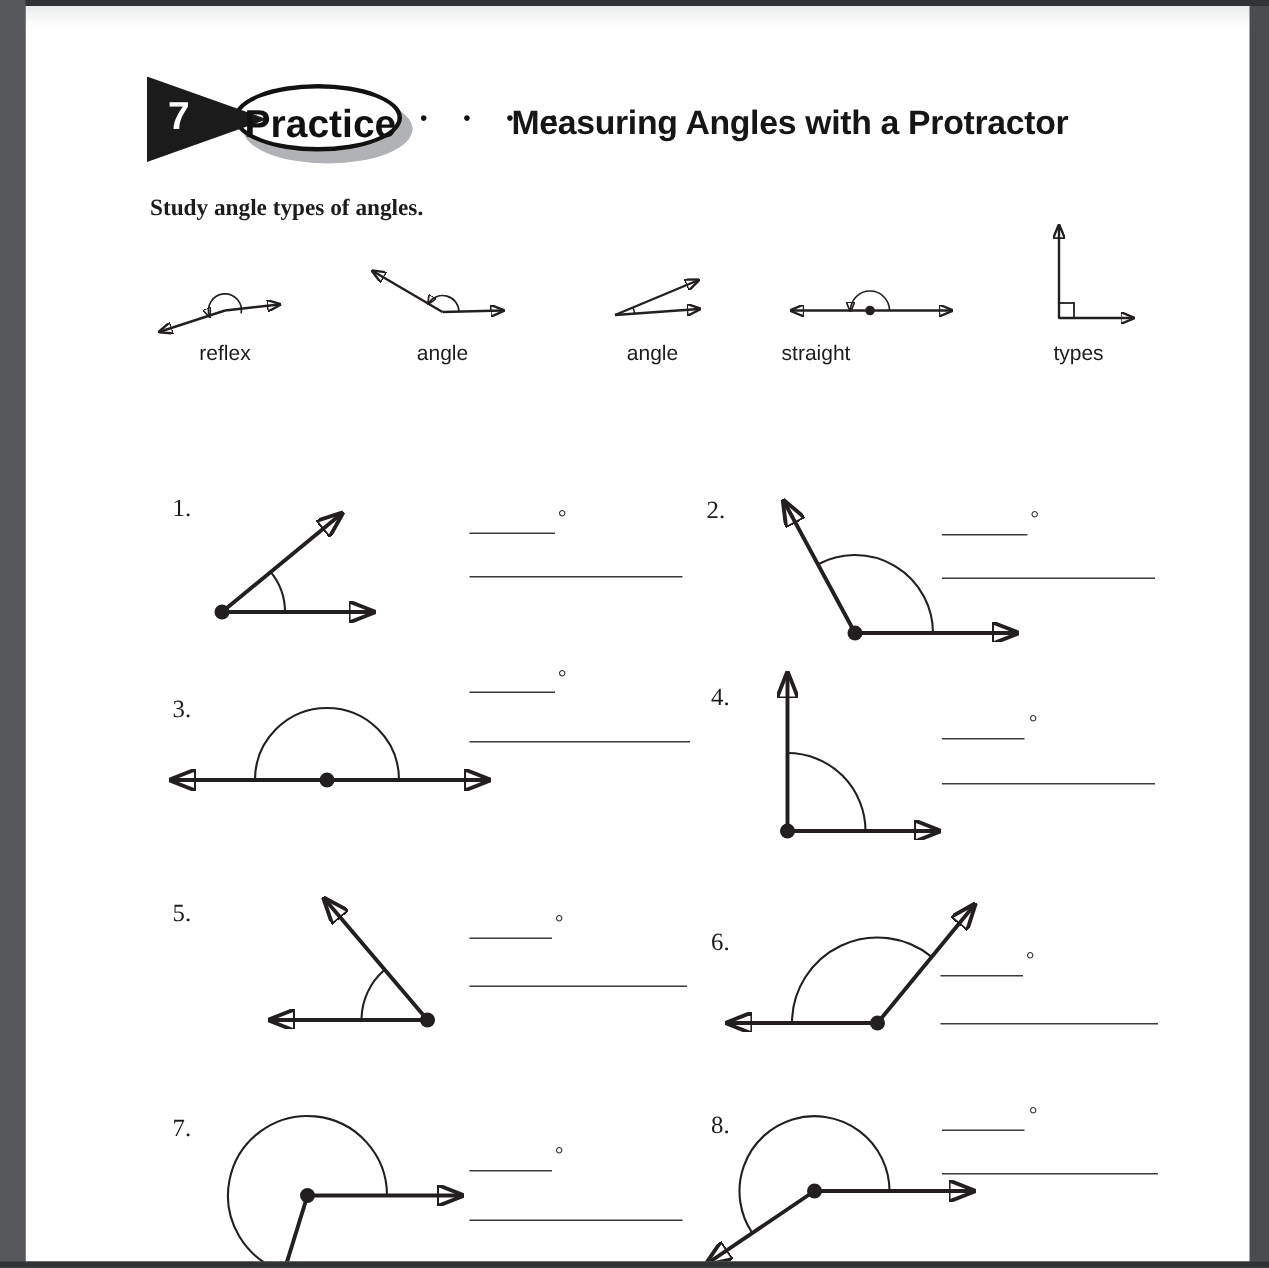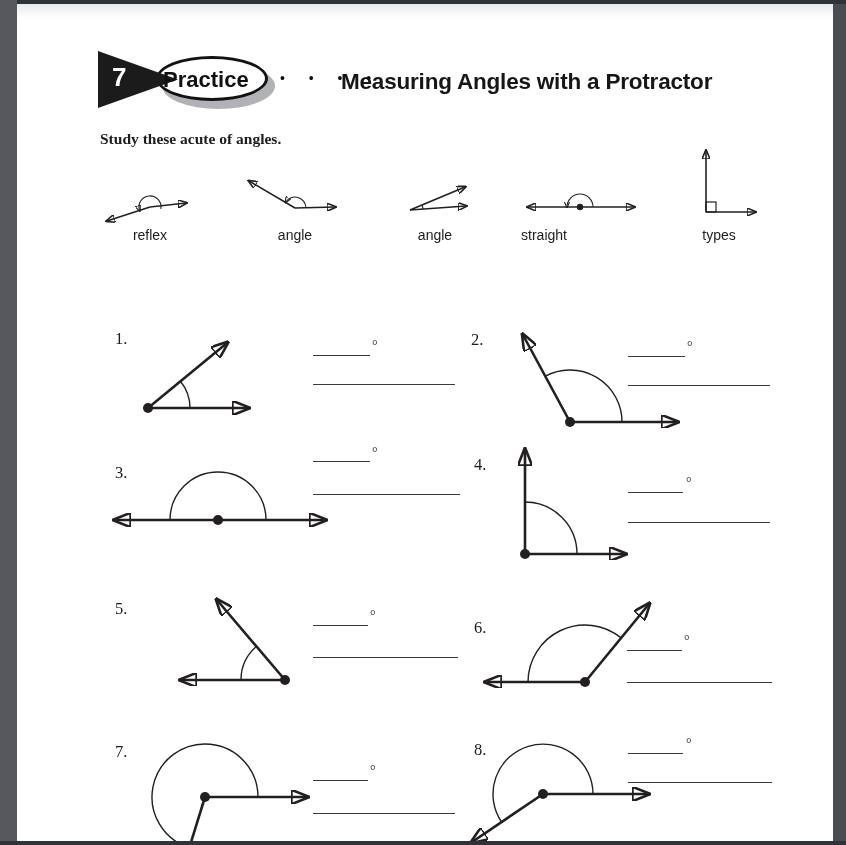--- a/index.html
+++ b/index.html
@@ -11,22 +11,22 @@
   .page{position:absolute;left:17px;top:4px;width:816px;height:837px;
         background:linear-gradient(#e9eaeb,#ffffff 14px);}
   
   .hdr-shadow{position:absolute;left:162px;top:63px;width:113px;height:46px;border-radius:50%;
               background:#b0b2b5;z-index:1;}
   .hdr-ellipse{position:absolute;left:156px;top:56px;width:112px;height:45px;border-radius:50%;
                background:#fff;border:3.5px solid #121212;box-sizing:border-box;z-index:2;}
   .hdr-tri{position:absolute;left:98px;top:51px;width:80px;height:57px;background:#1b1b1b;
            clip-path:polygon(0 0,100% 50%,0 100%);z-index:3;}
   .hdr-num{position:absolute;left:112px;top:62px;color:#fff;font-weight:bold;font-size:26px;z-index:4;}
-  .hdr-practice{position:absolute;left:163px;top:67px;width:100px;text-align:left;
-                font-weight:bold;font-size:22px;color:#111;z-index:4;}
+  .hdr-practice{position:absolute;left:163px;top:67px;width:100px;text-align:right;
+                font-weight:bold;font-size:26px;color:#111;z-index:4;}
   .hdr-dots{position:absolute;left:280px;top:70px;font-size:14px;letter-spacing:10px;color:#111;z-index:4;}
   .hdr-title{position:absolute;left:341px;top:69px;font-weight:bold;font-size:22.5px;
              letter-spacing:-0.2px;color:#161616;white-space:nowrap;}
   
   .study{position:absolute;left:100px;top:130px;font-family:"Liberation Serif",serif;
          font-weight:bold;font-size:15.5px;color:#1c1c1c;}
   .directions{position:absolute;left:100px;top:278px;width:676px;font-family:"Liberation Serif",serif;
               font-size:15.5px;line-height:22px;color:#1c1c1c;}
   .directions b{font-weight:bold;}
   
@@ -59,21 +59,21 @@
   <div class="left-bar"></div>
 
   <div class="hdr-shadow"></div>
   <div class="hdr-ellipse"></div>
   <div class="hdr-tri"></div>
   <div class="hdr-num">7</div>
   <div class="hdr-practice">Practice</div>
   <div class="hdr-dots">• • • •</div>
   <div class="hdr-title">Measuring Angles with a Protractor</div>
 
-  <div class="study">Study these acute of angles.</div>
+  <div class="study">Study angle types of angles.</div>
 
   <svg class="fig" style="left:95px;top:168px" width="110" height="62" viewBox="0 0 110 62">
     <defs>
         <marker id="ae1" markerWidth="6" markerHeight="5" refX="5" refY="2.5" orient="auto" markerUnits="strokeWidth">
           <path d="M0,0L6,2.5L0,5Z" fill="#231f20" stroke="none"></path>
         </marker>
       </defs>
     <line x1="55" y1="39" x2="91" y2="35" stroke-width="1.6" marker-end="url(#ae1)"></line>
     <line x1="55" y1="39" x2="12" y2="53" stroke-width="1.6" marker-end="url(#ae1)"></line>
     <path d="M65.8,40.9 A11,11 0 1 0 44.7,42.8" stroke-width="1.1" marker-end="url(#ae1)"></path>

